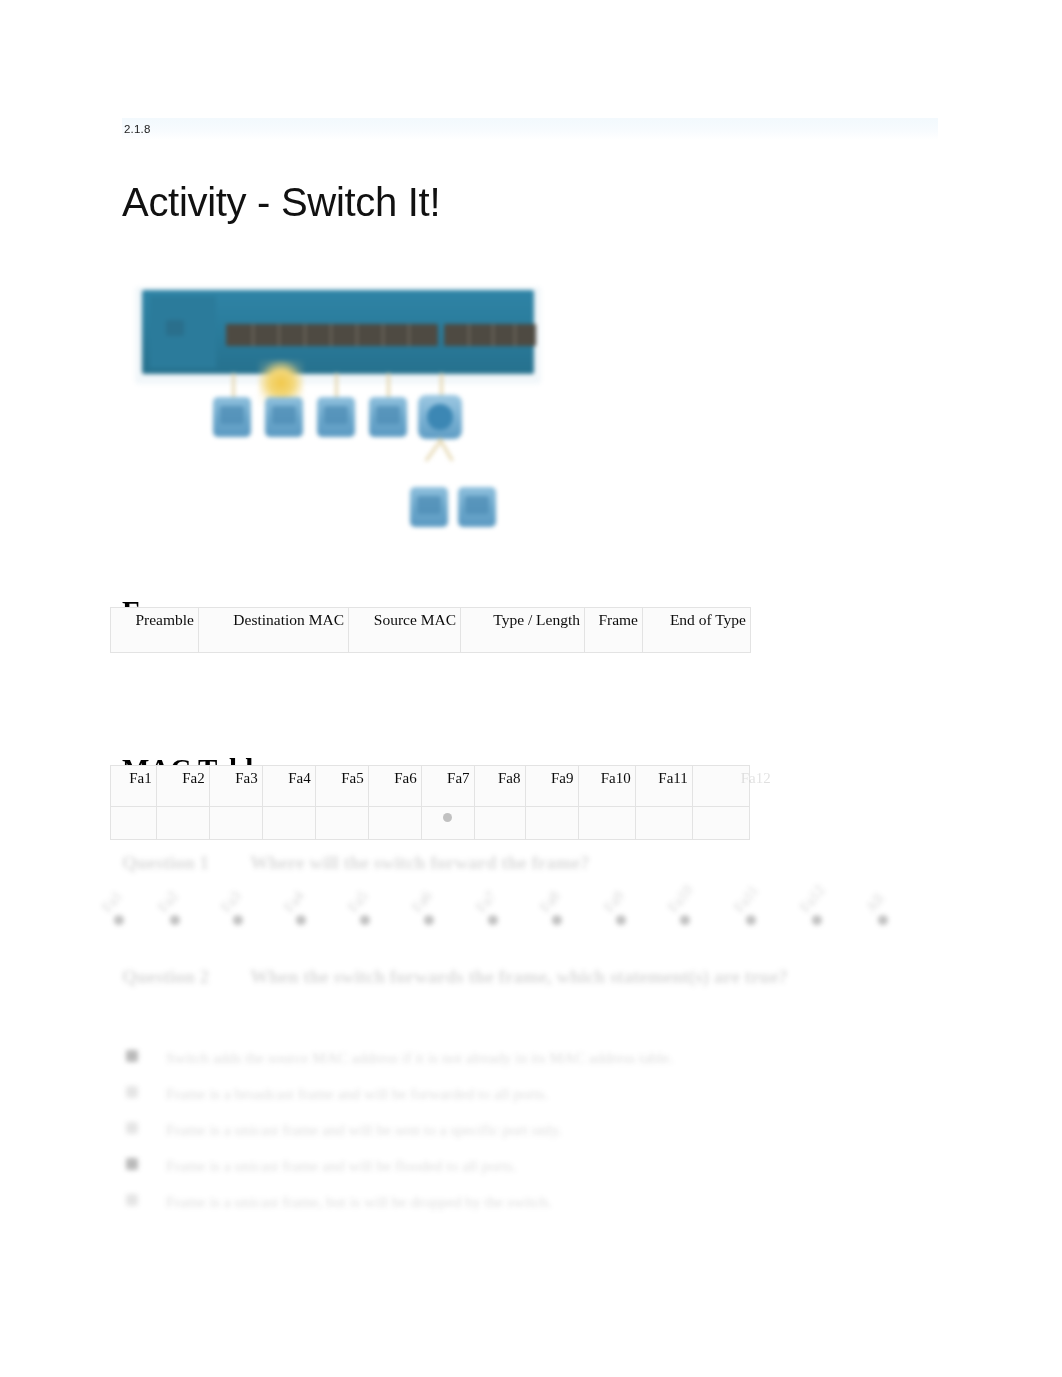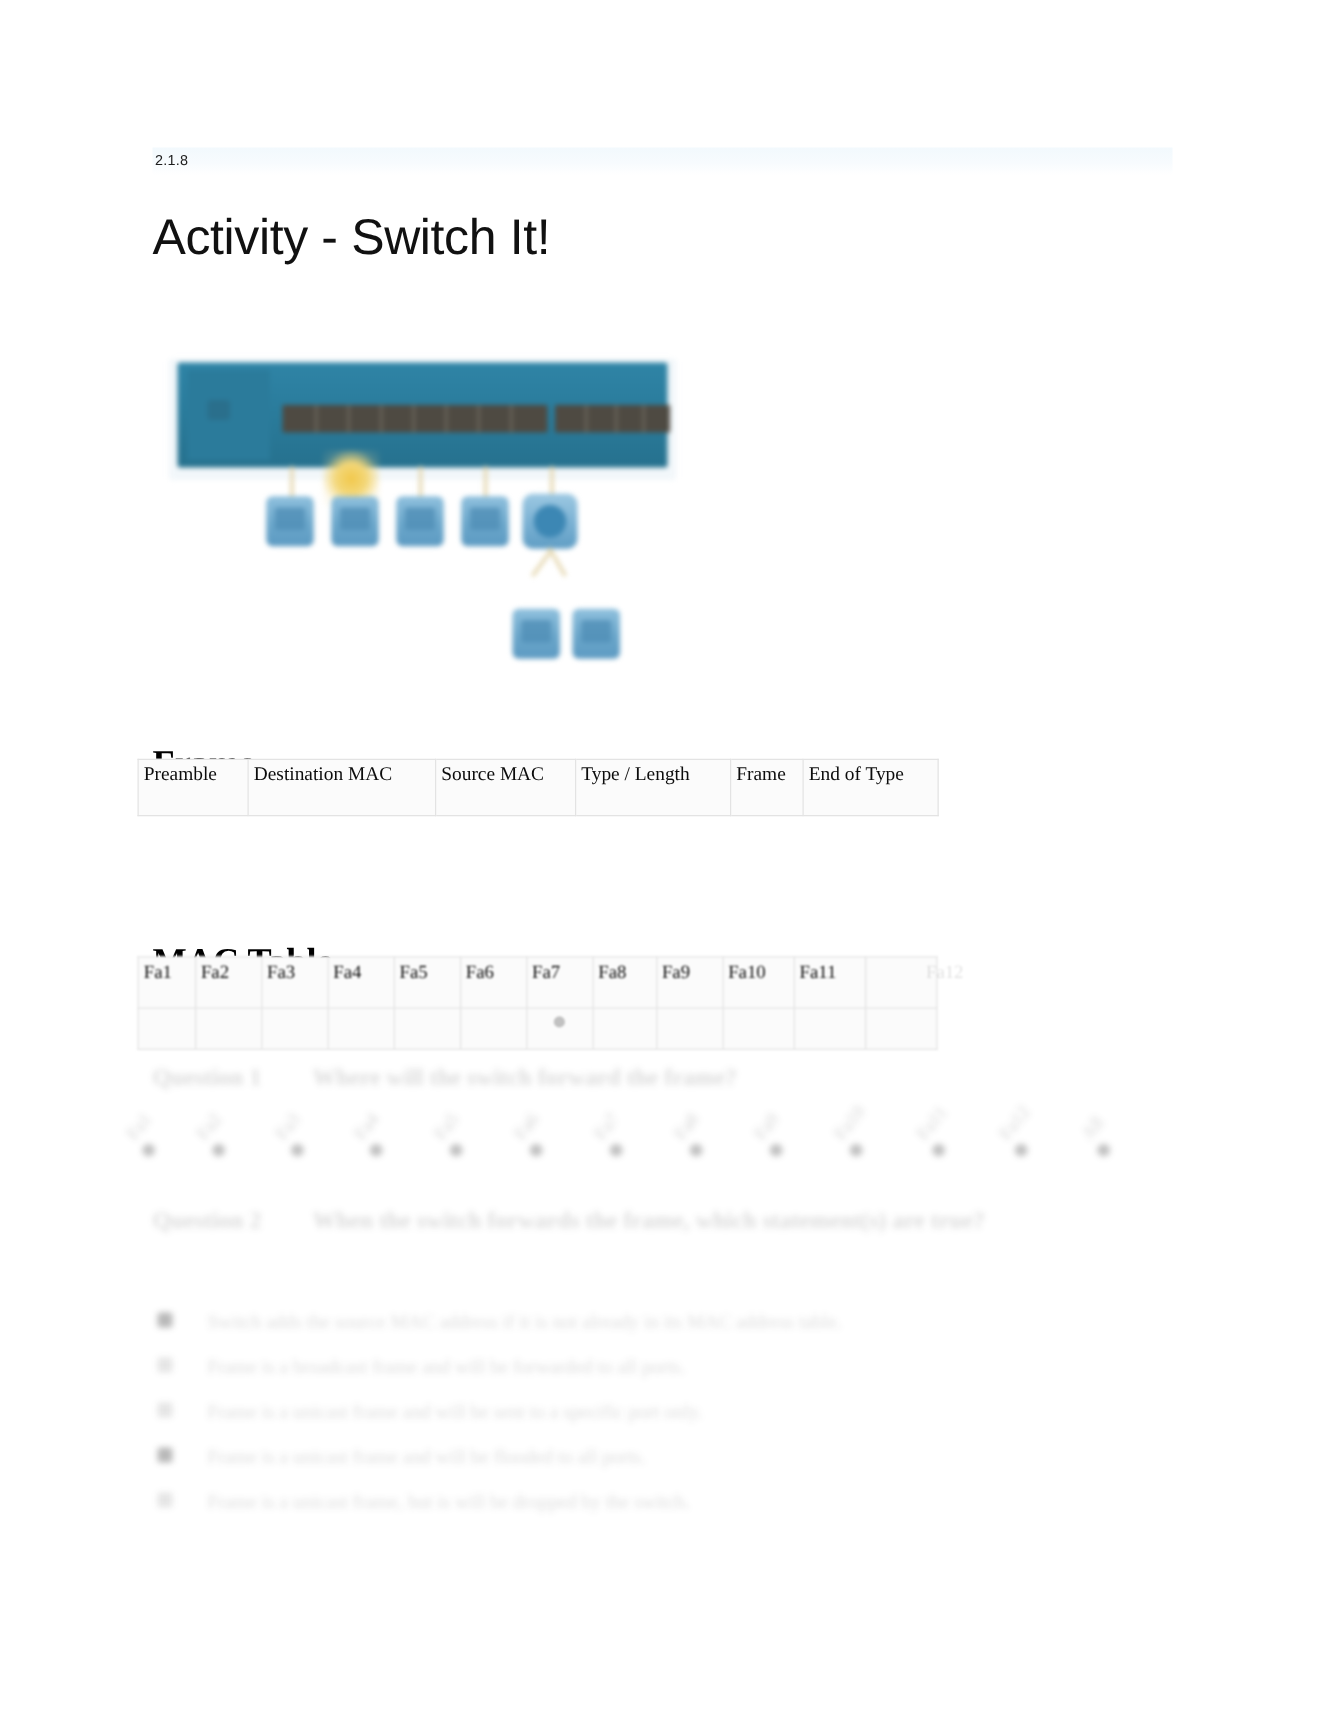--- a/index.html
+++ b/index.html
@@ -39,21 +39,21 @@
     font-family: "Liberation Sans", "DejaVu Sans", sans-serif;
     font-size: 11.5px;
     letter-spacing: 0.2px;
     color: #1d1d1d;
   }
 
   
   .page-title {
     position: absolute;
     left: 122px;
-    top: 138px;
+    top: 150px;
     font-family: "Liberation Sans", "DejaVu Sans", sans-serif;
     font-weight: 400;
     font-size: 40px;
     line-height: 50px;
     letter-spacing: -0.3px;
     color: #111111;
     white-space: nowrap;
   }
 
   
@@ -201,21 +201,21 @@
   .doc-table td {
     border: 1px solid #e3e3e3;
     background: #fbfbfb;
     font-size: 15.5px;
     line-height: 20px;
     color: #0c0c0c;
     padding: 2px 4px;
     vertical-align: top;
   }
   .doc-table td.h {
-    text-align: left;
+    text-align: right;
     height: 40px;
     margin-top: 32px;
   }
   .doc-table td.v {
     height: 30px;
     text-align: left;
     padding-left: 10px;
   }
 
   .frame-table {

